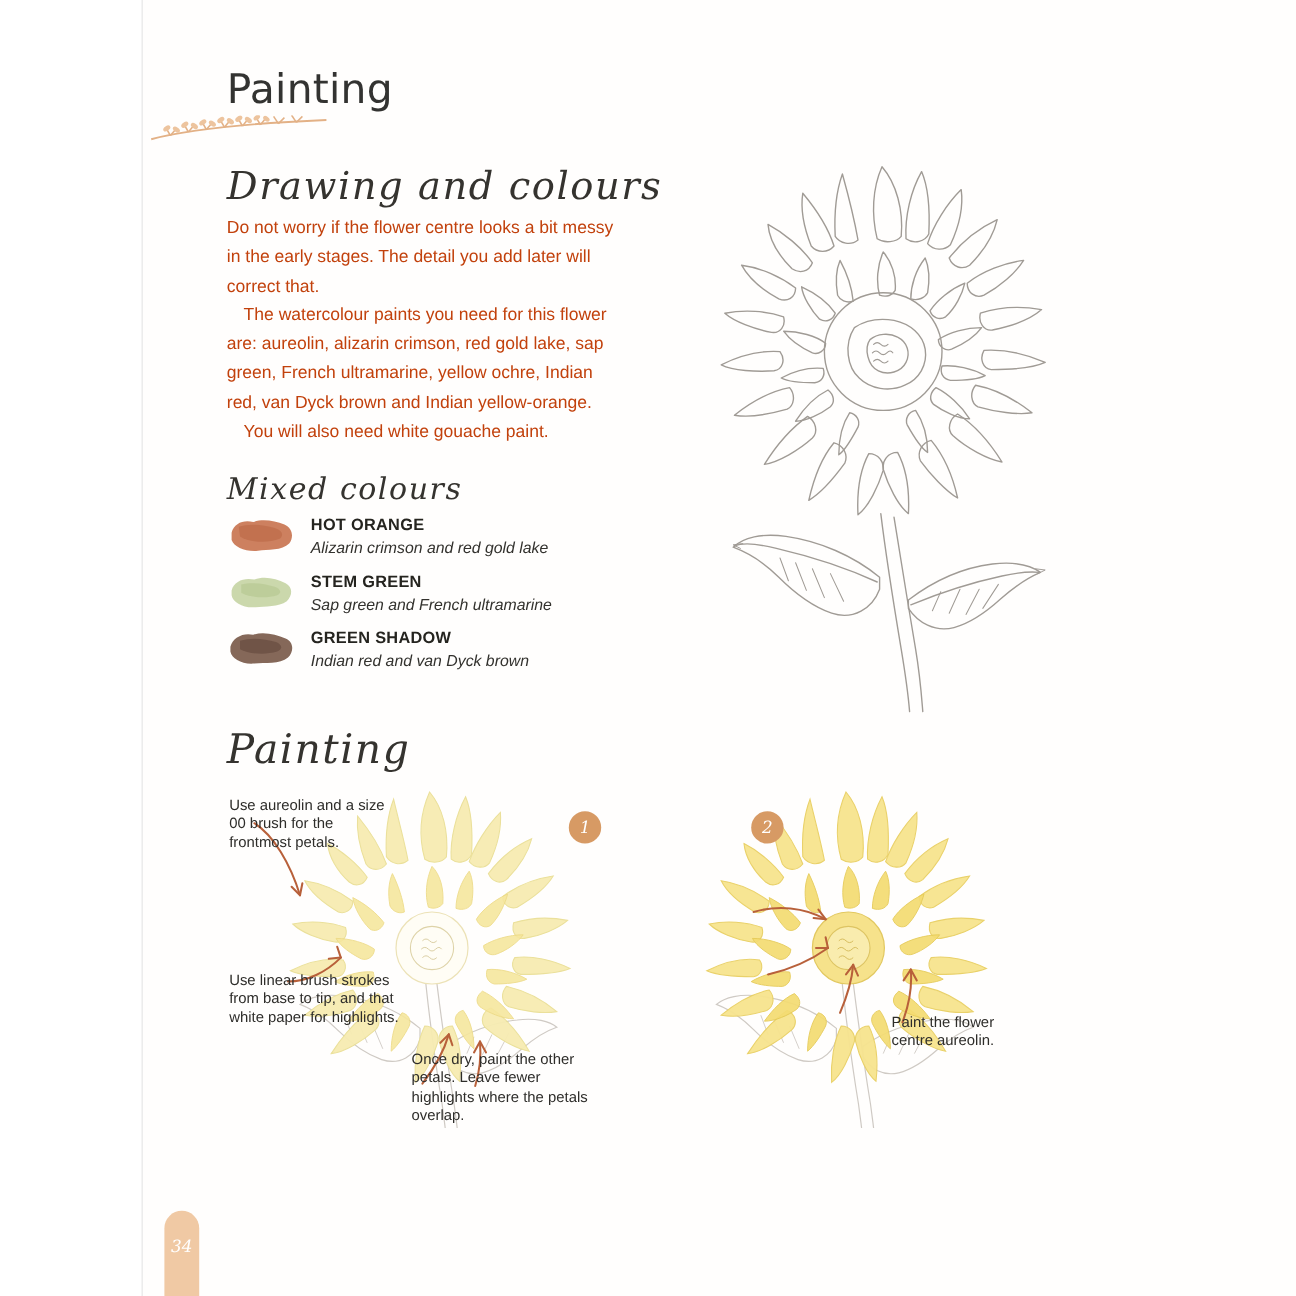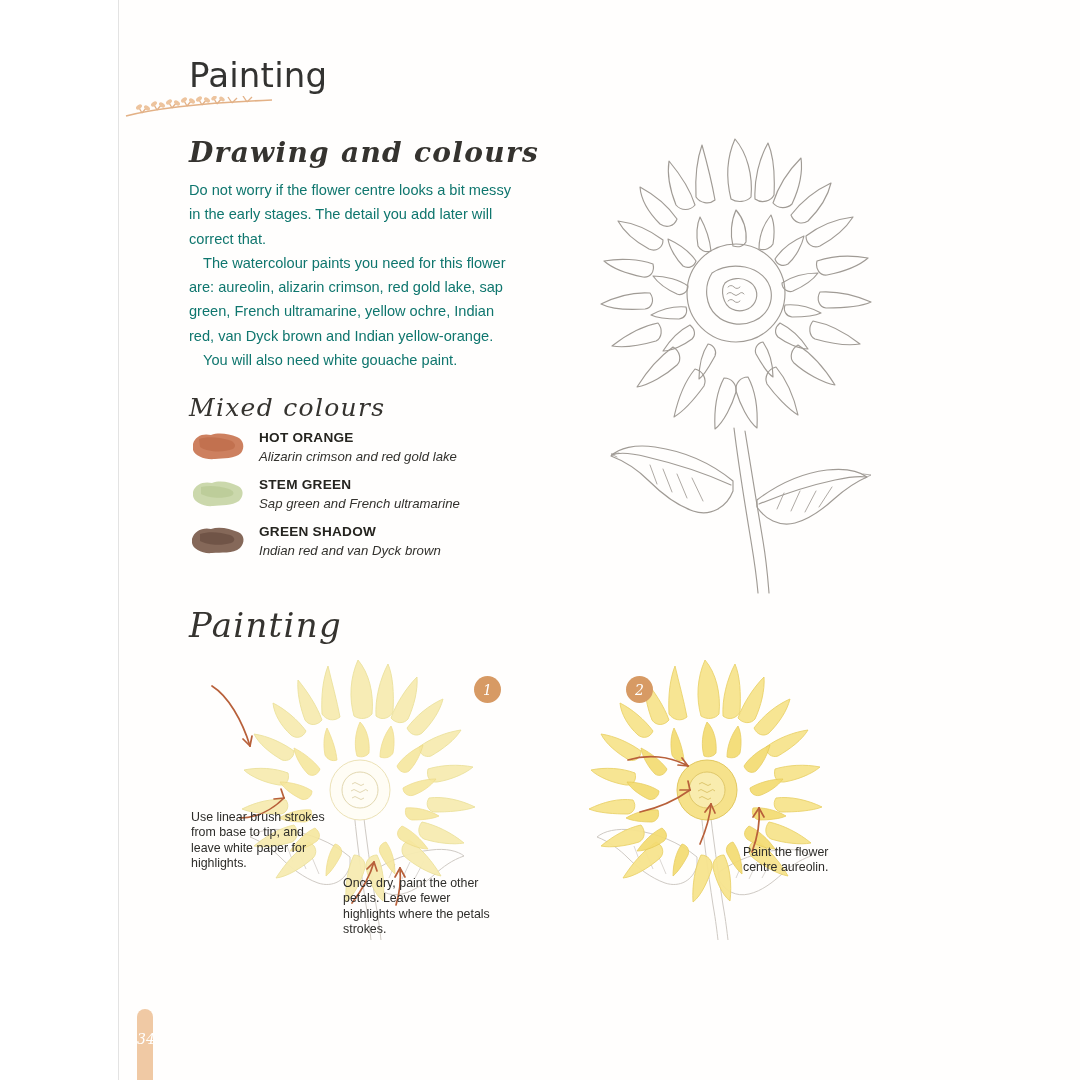--- a/index.html
+++ b/index.html
@@ -60,33 +60,33 @@
 
   
   .script-head {
     position: absolute;
     font-family: "DejaVu Serif", serif;
     font-style: italic;
     font-weight: 400;
     color: #35332f;
     letter-spacing: 1.3px;
   }
-  #h-drawing { left: 189px; top: 136px; font-size: 28px; font-weight: bold; }
+  #h-drawing { left: 189px; top: 136px; font-size: 32px; }
   #h-mixed   { left: 189px; top: 393px; font-size: 25px; }
   #h-painting{ left: 189px; top: 605px; font-size: 34px; }
 
   
   .body-col {
     position: absolute;
     left: 189px;
     top: 178px;
     width: 330px;
     font-size: 14.6px;
     line-height: 24.3px;
-    color: #0f766e;
+    color: #c2410c;
     font-family: "Liberation Sans", sans-serif;
   }
   .body-col p { margin: 0; }
   .body-col p.indent { text-indent: 14px; }
 
   
   .swatch-row {
     position: absolute;
     left: 189px;
     width: 400px;
@@ -162,21 +162,21 @@
   #c2 { left: 191px; top: 810px; width: 145px; }
   #c3 { left: 343px; top: 876px; width: 155px; }
   #c4 { left: 560px; top: 806px; width: 130px; }
   #c5 { left: 743px; top: 845px; width: 120px; }
 
   
   .page-tab {
     position: absolute;
     left: 137px;
     top: 1009px;
-    width: 16px;
+    width: 29px;
     height: 71px;
     background: #f0c9a4;
     border-radius: 18px 18px 0 0;
   }
   .page-tab .num {
     position: absolute;
     left: 0; right: 0;
     top: 22px;
     text-align: center;
     font-family: "DejaVu Serif", serif;
@@ -506,20 +506,21 @@
         <path d="M131 154 l4 9"></path>
       <path d="M172 202 C 178 186, 180 170, 179 158"></path>
       <path d="M179 158 l-6 9"></path>
         <path d="M179 158 l5 9"></path>
     </g>
   </svg>
 
   <div class="badge" id="badge1">1</div>
   <div class="badge" id="badge2">2</div>
 
-  <div class="callout" id="c2">Use linear brush strokes from base to tip, and leave white paper for highlights.</div>
-  <div class="callout" id="c3">Once dry, paint the other petals. Leave fewer highlights where the petals strokes.</div>
+  <div class="callout" id="c1">Use aureolin and a size 00 brush for the frontmost petals.</div>
+  <div class="callout" id="c2">Use linear brush strokes from base to tip, and that white paper for highlights.</div>
+  <div class="callout" id="c3">Once dry, paint the other petals. Leave fewer highlights where the petals overlap.</div>
   <div class="callout" id="c5">Paint the flower centre aureolin.</div>
 
   <div class="page-tab">
     <div class="num">34</div>
   </div>
 </div>
 
 </body></html>

